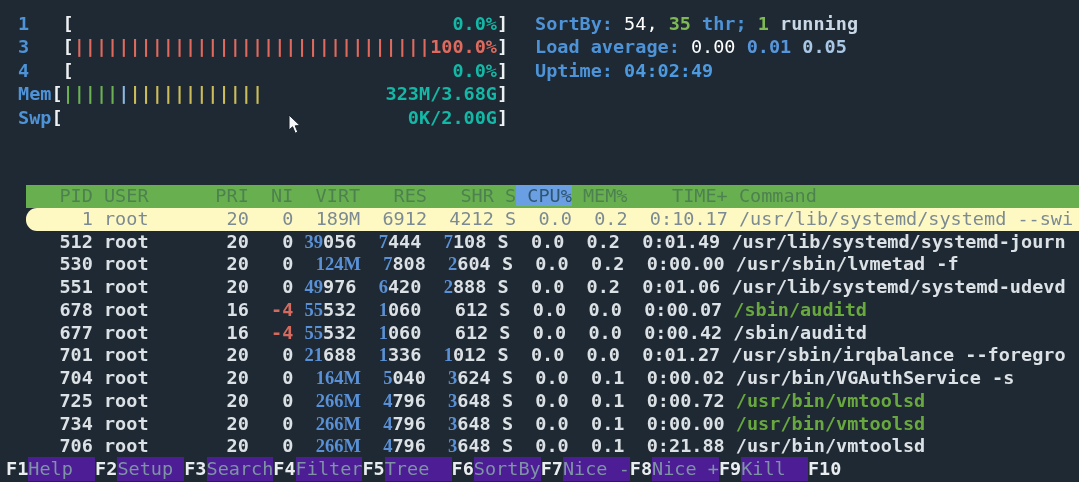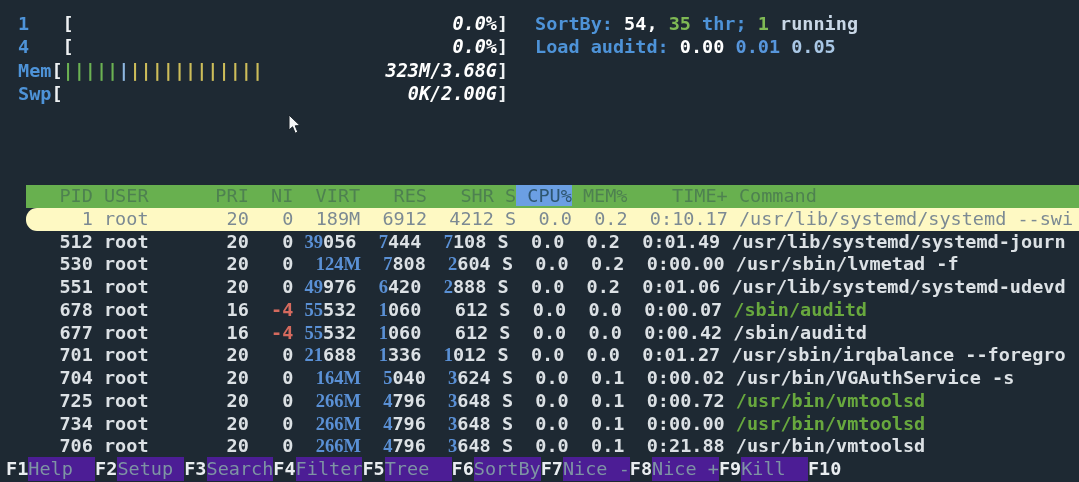--- a/index.html
+++ b/index.html
@@ -7,31 +7,31 @@
     position:relative;width:1079px;height:482px;overflow:hidden;
     background:#1e2933;
     font-family:"DejaVu Sans Mono","Liberation Mono",monospace;
     font-size:18.5px;
   }
   
   #meters{position:absolute;left:18px;top:12px;}
   .mline{height:23.4px;line-height:23.4px;white-space:pre;}
   .m-label{color:#4e93d8;font-weight:bold;}
   .m-br{color:#eef1f3;font-weight:bold;}
-  .m-val{color:#ffffff;font-weight:bold;font-style:italic;}
+  .m-val{color:#14b8a6;font-weight:bold;}
   .m-val-red{color:#e06a5e;font-weight:bold;}
   .bar-red{color:#e06a5e;font-weight:bold;}
   .bar-green{color:#6cb253;font-weight:bold;}
   .bar-blue{color:#8fb7e0;font-weight:bold;}
   .bar-yellow{color:#cdbd5a;font-weight:bold;}
   
   #summary{position:absolute;left:535px;top:12px;}
   .sline{height:23.4px;line-height:23.4px;white-space:pre;}
   .c-lbl{color:#4e93d8;font-weight:bold;}
-  .c-wb{color:#ffffff;font-weight:bold;}
+  .c-wb{color:#ffffff;font-weight:normal;}
   .c-grn{color:#7fb954;font-weight:bold;}
   .c-blu{color:#5796dc;font-weight:bold;}
   .c-pale{color:#aac8e6;font-weight:bold;}
   .c-run{color:#c9d7e6;font-weight:bold;}
   .c-upt{color:#4d9ae0;font-weight:bold;}
   
   #table{position:absolute;left:0;top:185px;width:1079px;padding-left:26px;}
   .trow{height:22.75px;line-height:22.75px;white-space:pre;width:1079px;overflow:hidden;}
   .thead{background:#68b04f;}
   .hdr-cell{color:#4e8150;}
@@ -51,28 +51,30 @@
   
   #cursor{position:absolute;left:288px;top:115px;}
 </style>
 </head>
 <body>
 
 <div id="screen">
 
   <div id="meters">
       <div class="mline"><span class="m-label">1   </span><span class="m-br">[</span><span>                                  </span><span class="m-val">0.0%</span><span class="m-br">]</span></div>
+      <div class="mline"><span class="m-label">3   </span><span class="m-br">[</span><span class="bar-red">||||||||||||||||||||||||||||||||</span><span></span><span class="m-val-red">100.0%</span><span class="m-br">]</span></div>
       <div class="mline"><span class="m-label">4   </span><span class="m-br">[</span><span>                                  </span><span class="m-val">0.0%</span><span class="m-br">]</span></div>
       <div class="mline"><span class="m-label">Mem</span><span class="m-br">[</span><span class="bar-green">|||||</span><span class="bar-blue">|</span><span class="bar-yellow">||||||||||||</span><span>           </span><span class="m-val">323M/3.68G</span><span class="m-br">]</span></div>
       <div class="mline"><span class="m-label">Swp</span><span class="m-br">[</span><span>                               </span><span class="m-val">0K/2.00G</span><span class="m-br">]</span></div>
     </div>
 
   <div id="summary">
     <div class="sline"><span class="c-lbl">SortBy: </span><span class="c-wb">54, </span><span class="c-grn">35</span><span class="c-lbl"> thr; </span><span class="c-grn">1</span><span class="c-run"> running</span></div>
-    <div class="sline"><span class="c-lbl">Load auditd: </span><span class="c-wb">0.00 </span><span class="c-blu">0.01 </span><span class="c-pale">0.05</span></div>
+    <div class="sline"><span class="c-lbl">Load average: </span><span class="c-wb">0.00 </span><span class="c-blu">0.01 </span><span class="c-pale">0.05</span></div>
+    <div class="sline"><span class="c-lbl">Uptime: </span><span class="c-upt">04:02:49</span></div>
   </div>
 
   <div id="cursor">
     <svg width="14" height="20" viewBox="0 0 14 20">
         <path d="M1 0 L1 15 L4.6 11.8 L7.2 18.2 L9.8 17.1 L7.2 10.8 L12 10.6 Z" fill="#f5f7f8" stroke="#1a232b" stroke-width="1"></path>
       </svg>
   </div>
 
   <div id="table">
       <div class="trow thead"><span class="hdr-cell">   PID</span><span class="hdr-cell"> USER      </span><span class="hdr-cell">PRI</span><span class="hdr-cell">  NI</span><span class="hdr-cell">  VIRT</span><span class="hdr-cell">   RES</span><span class="hdr-cell">   SHR</span><span class="hdr-cell"> S</span><span class="hdr-cell sort-col"> CPU%</span><span class="hdr-cell"> MEM%</span><span class="hdr-cell">    TIME+</span><span class="hdr-cell"> Command</span></div>

